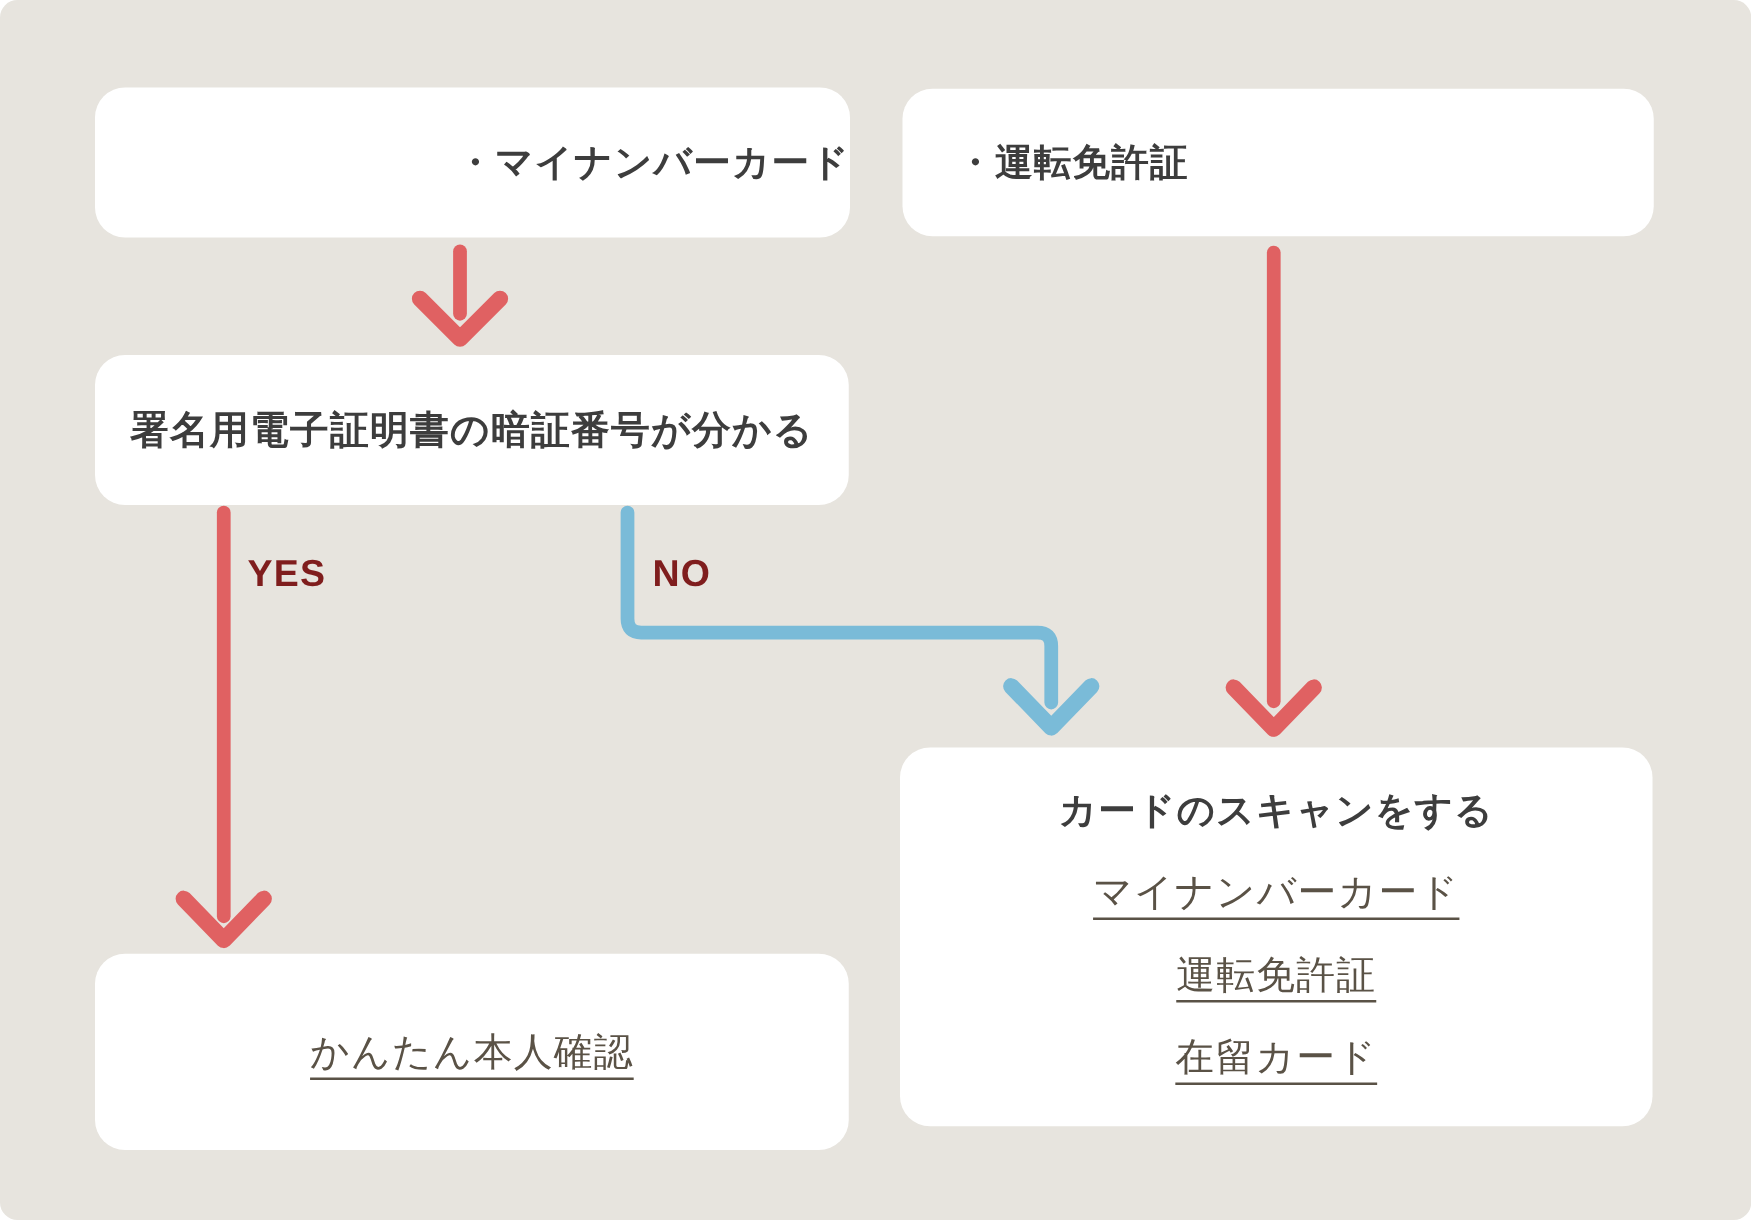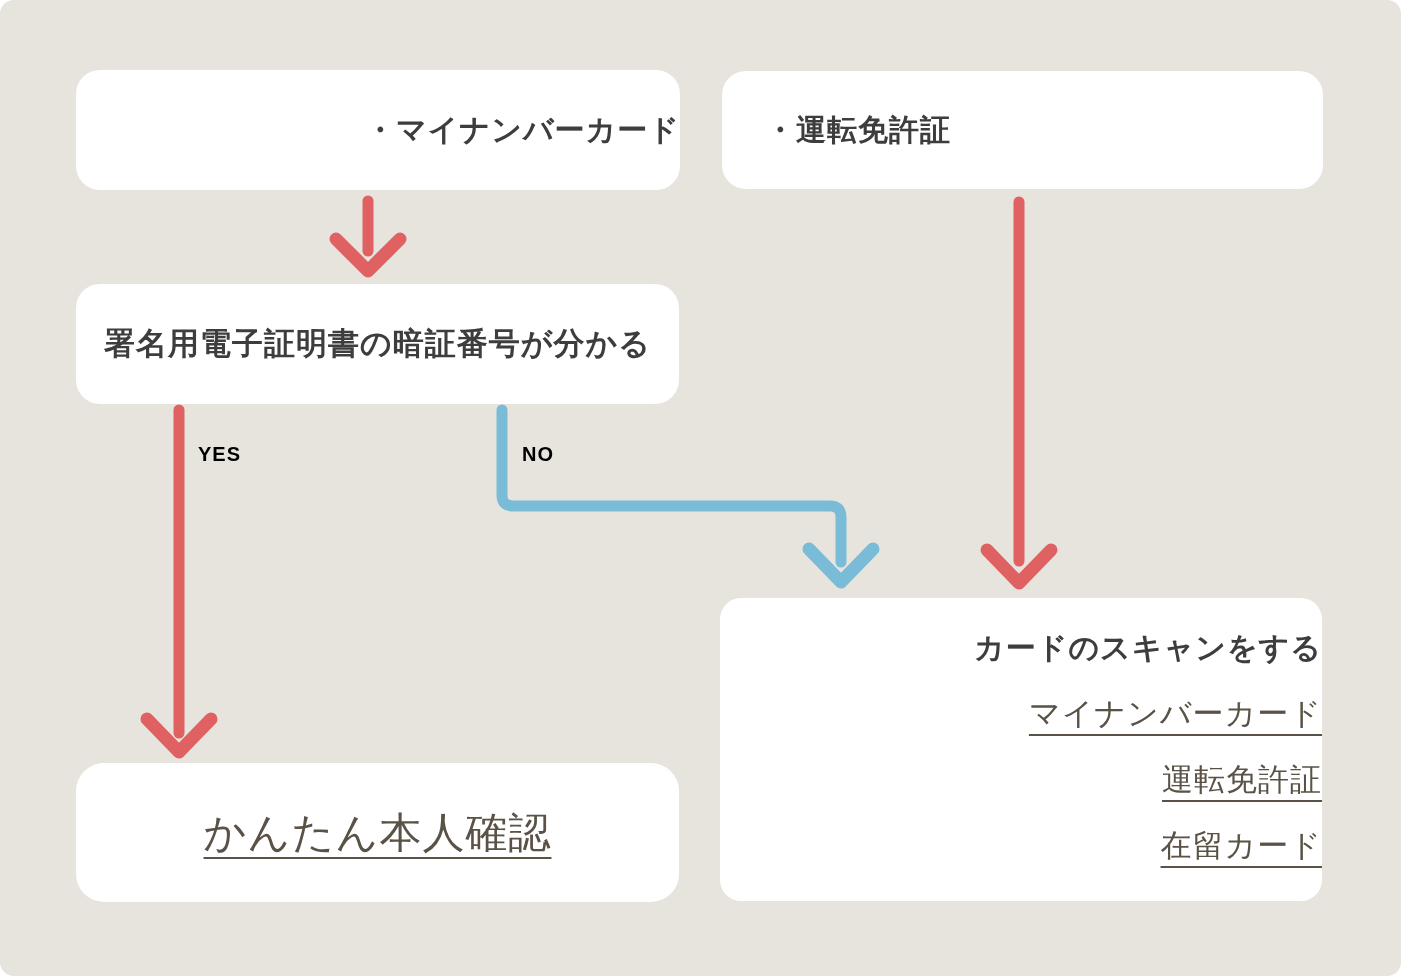--- a/index.html
+++ b/index.html
@@ -45,37 +45,36 @@
   }
   #box-licenses {
     left: 722px; top: 71px; width: 601px; height: 118px;
     padding-left: 43px; font-size: 30px;
   }
   #box-pin {
     left: 76px; top: 284px; width: 603px; height: 120px;
     justify-content: center; font-size: 31px;
   }
   #box-easy {
-    left: 76px; top: 763px; width: 603px; height: 139px;
-    justify-content: center; font-size: 42px; border-radius: 28px;
+    left: 76px; top: 763px; width: 603px; height: 157px;
+    justify-content: center; font-size: 31px;
   }
   #box-scan {
     left: 720px; top: 598px; width: 602px; height: 303px;
-    flex-direction: column; align-items: flex-end;
+    flex-direction: column; align-items: center;
     justify-content: space-between;
     padding: 30px 0 34px 0;
     font-size: 31px;
-    border-radius: 21px;
   }
   #box-scan .scan-title { font-size: 30px; }
   .flow-label {
     position: absolute;
     font-weight: bold;
-    font-size: 20px;
-    color: #000000;
+    font-size: 30px;
+    color: #7f1d1d;
     letter-spacing: 1px;
     text-align: right;
   }
   #yes-label { left: 198px; top: 443px; }
   #no-label  { left: 522px; top: 443px; }
   #arrow-layer {
     position: absolute;
     left: 0; top: 0;
     pointer-events: none;
   }

